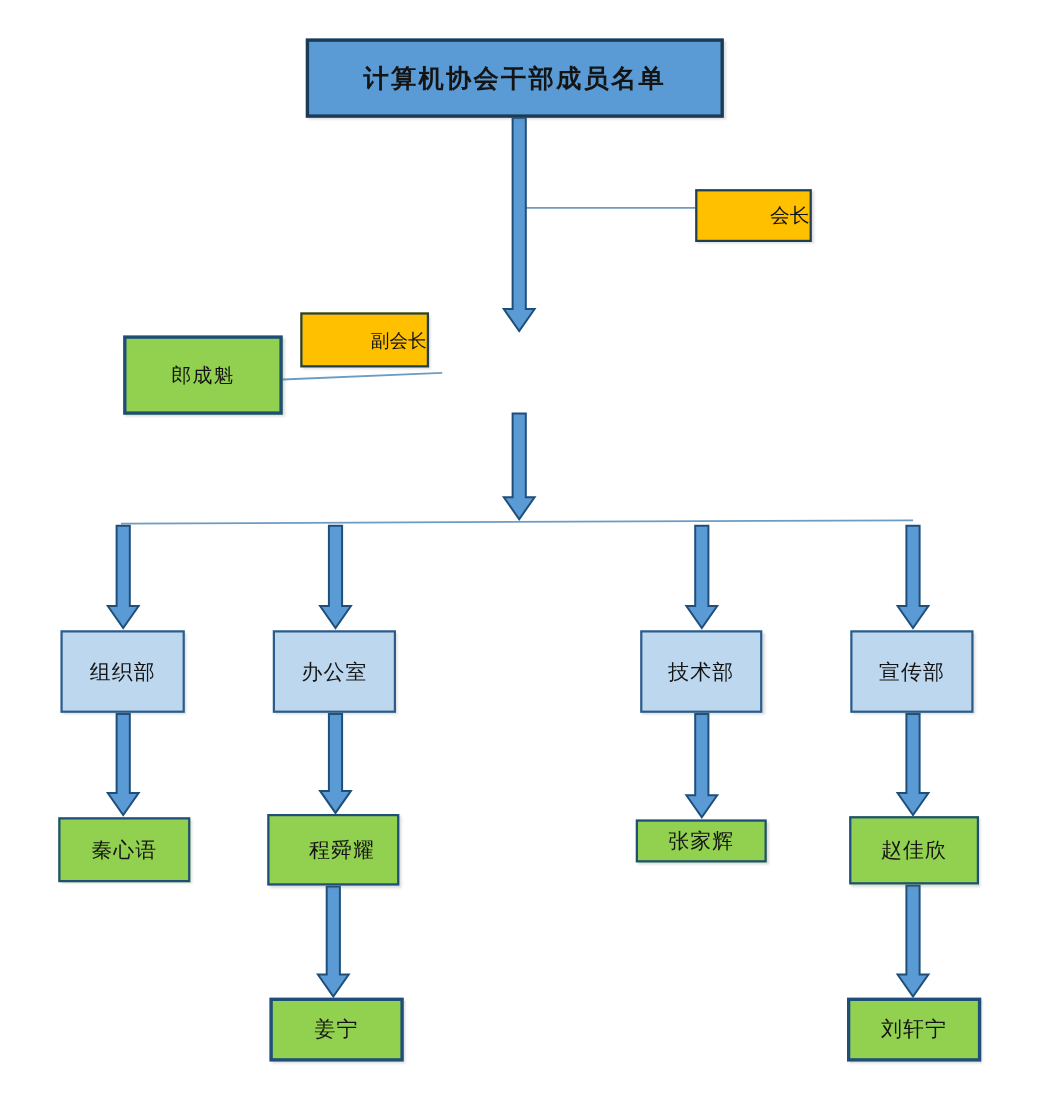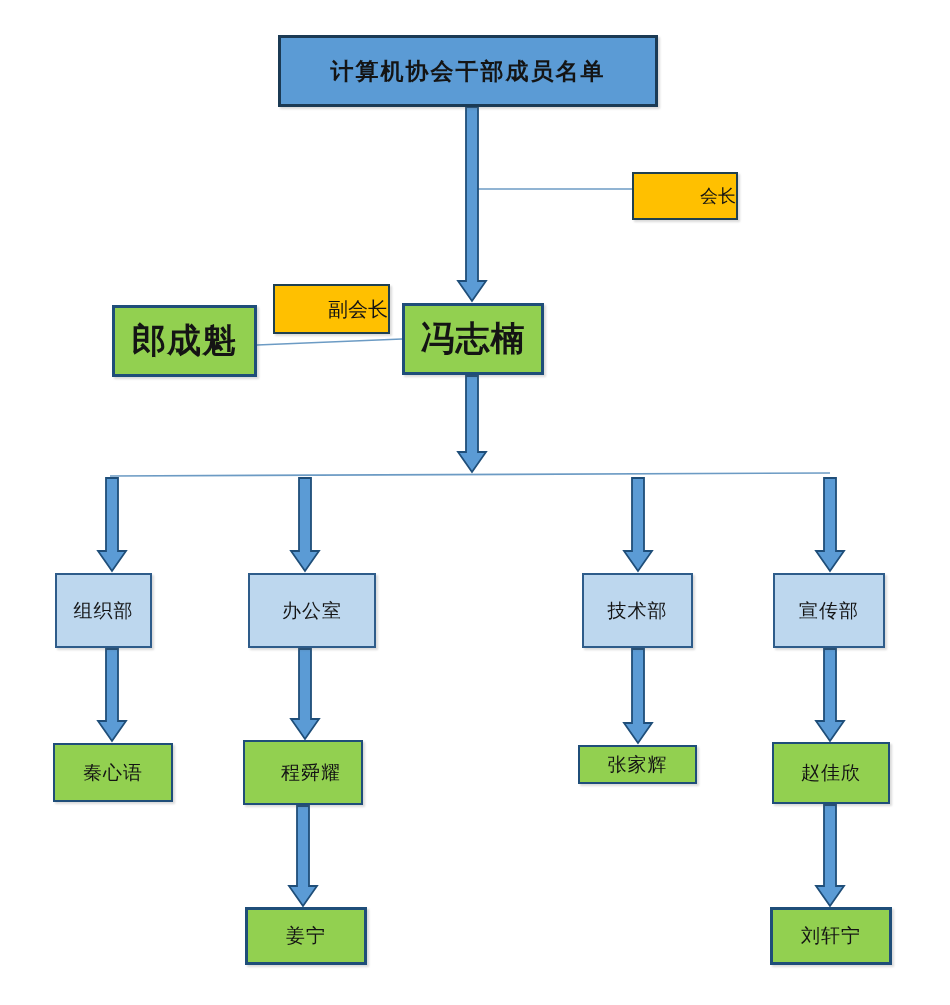--- a/index.html
+++ b/index.html
@@ -18,27 +18,27 @@
     box-sizing:border-box;color:var(--text,#111);text-align:center;
     box-shadow:2px 2px 2px rgba(90,90,90,0.22);
   }
   .title-box{
     left:278px;top:35px;width:380px;height:72px;
     background:var(--title-fill);border:3px solid var(--title-border);
     font-size:23px;font-weight:600;letter-spacing:2px;
   }
   .role-box{background:var(--role-fill);border:2.5px solid var(--role-border);justify-content:flex-end;}
   .president-role{left:632px;top:172px;width:106px;height:48px;font-size:18px;}
-  .vice-role{left:273px;top:284px;width:117px;height:50px;font-size:20px;}
-  .name-big{background:var(--name-fill);border:3px solid var(--name-border);font-size:34px;letter-spacing:1px;font-weight:bold;}
+  .vice-role{left:273px;top:284px;width:117px;height:50px;font-size:17px;}
+  .name-big{background:var(--name-fill);border:3px solid var(--name-border);font-size:18px;letter-spacing:1px;}
   .vice-name{left:112px;top:305px;width:145px;height:72px;}
   .president-name{left:402px;top:303px;width:142px;height:72px;}
   .dept{top:573px;height:75px;background:var(--dept-fill);border:2px solid var(--dept-border);font-size:19px;letter-spacing:1px;}
-  .dept-0{left:55px;width:97px;}
-  .dept-1{left:248px;width:128px;}
+  .dept-0{left:55px;width:113px;}
+  .dept-1{left:248px;width:112px;}
   .dept-2{left:582px;width:111px;}
   .dept-3{left:773px;width:112px;}
   .member{background:var(--name-fill);border:2px solid var(--name-border);font-size:19px;letter-spacing:1px;}
   .member-0-0{left:53px;top:743px;width:120px;height:59px;}
   .member-1-0{left:243px;top:740px;width:120px;height:65px;padding-left:16px;}
   .member-2-0{left:578px;top:745px;width:119px;height:39px;}
   .member-3-0{left:772px;top:742px;width:118px;height:62px;}
   .member-1-1{left:245px;top:907px;width:122px;height:58px;border-width:3px;}
   .member-3-1{left:770px;top:907px;width:122px;height:58px;border-width:3px;}
 </style>
@@ -78,23 +78,20 @@
   </div>
 
   <div class="box role-box vice-role">
     <span>副会长</span>
   </div>
 
   <div class="box name-big vice-name">
     <span>郎成魁</span>
   </div>
 
-  <div class="box name-big president-name">
-    <span>冯志楠</span>
-  </div>
 
   <div class="box dept dept-0">
     <span>组织部</span>
   </div>
   <div class="box dept dept-1">
     <span>办公室</span>
   </div>
   <div class="box dept dept-2">
     <span>技术部</span>
   </div>

